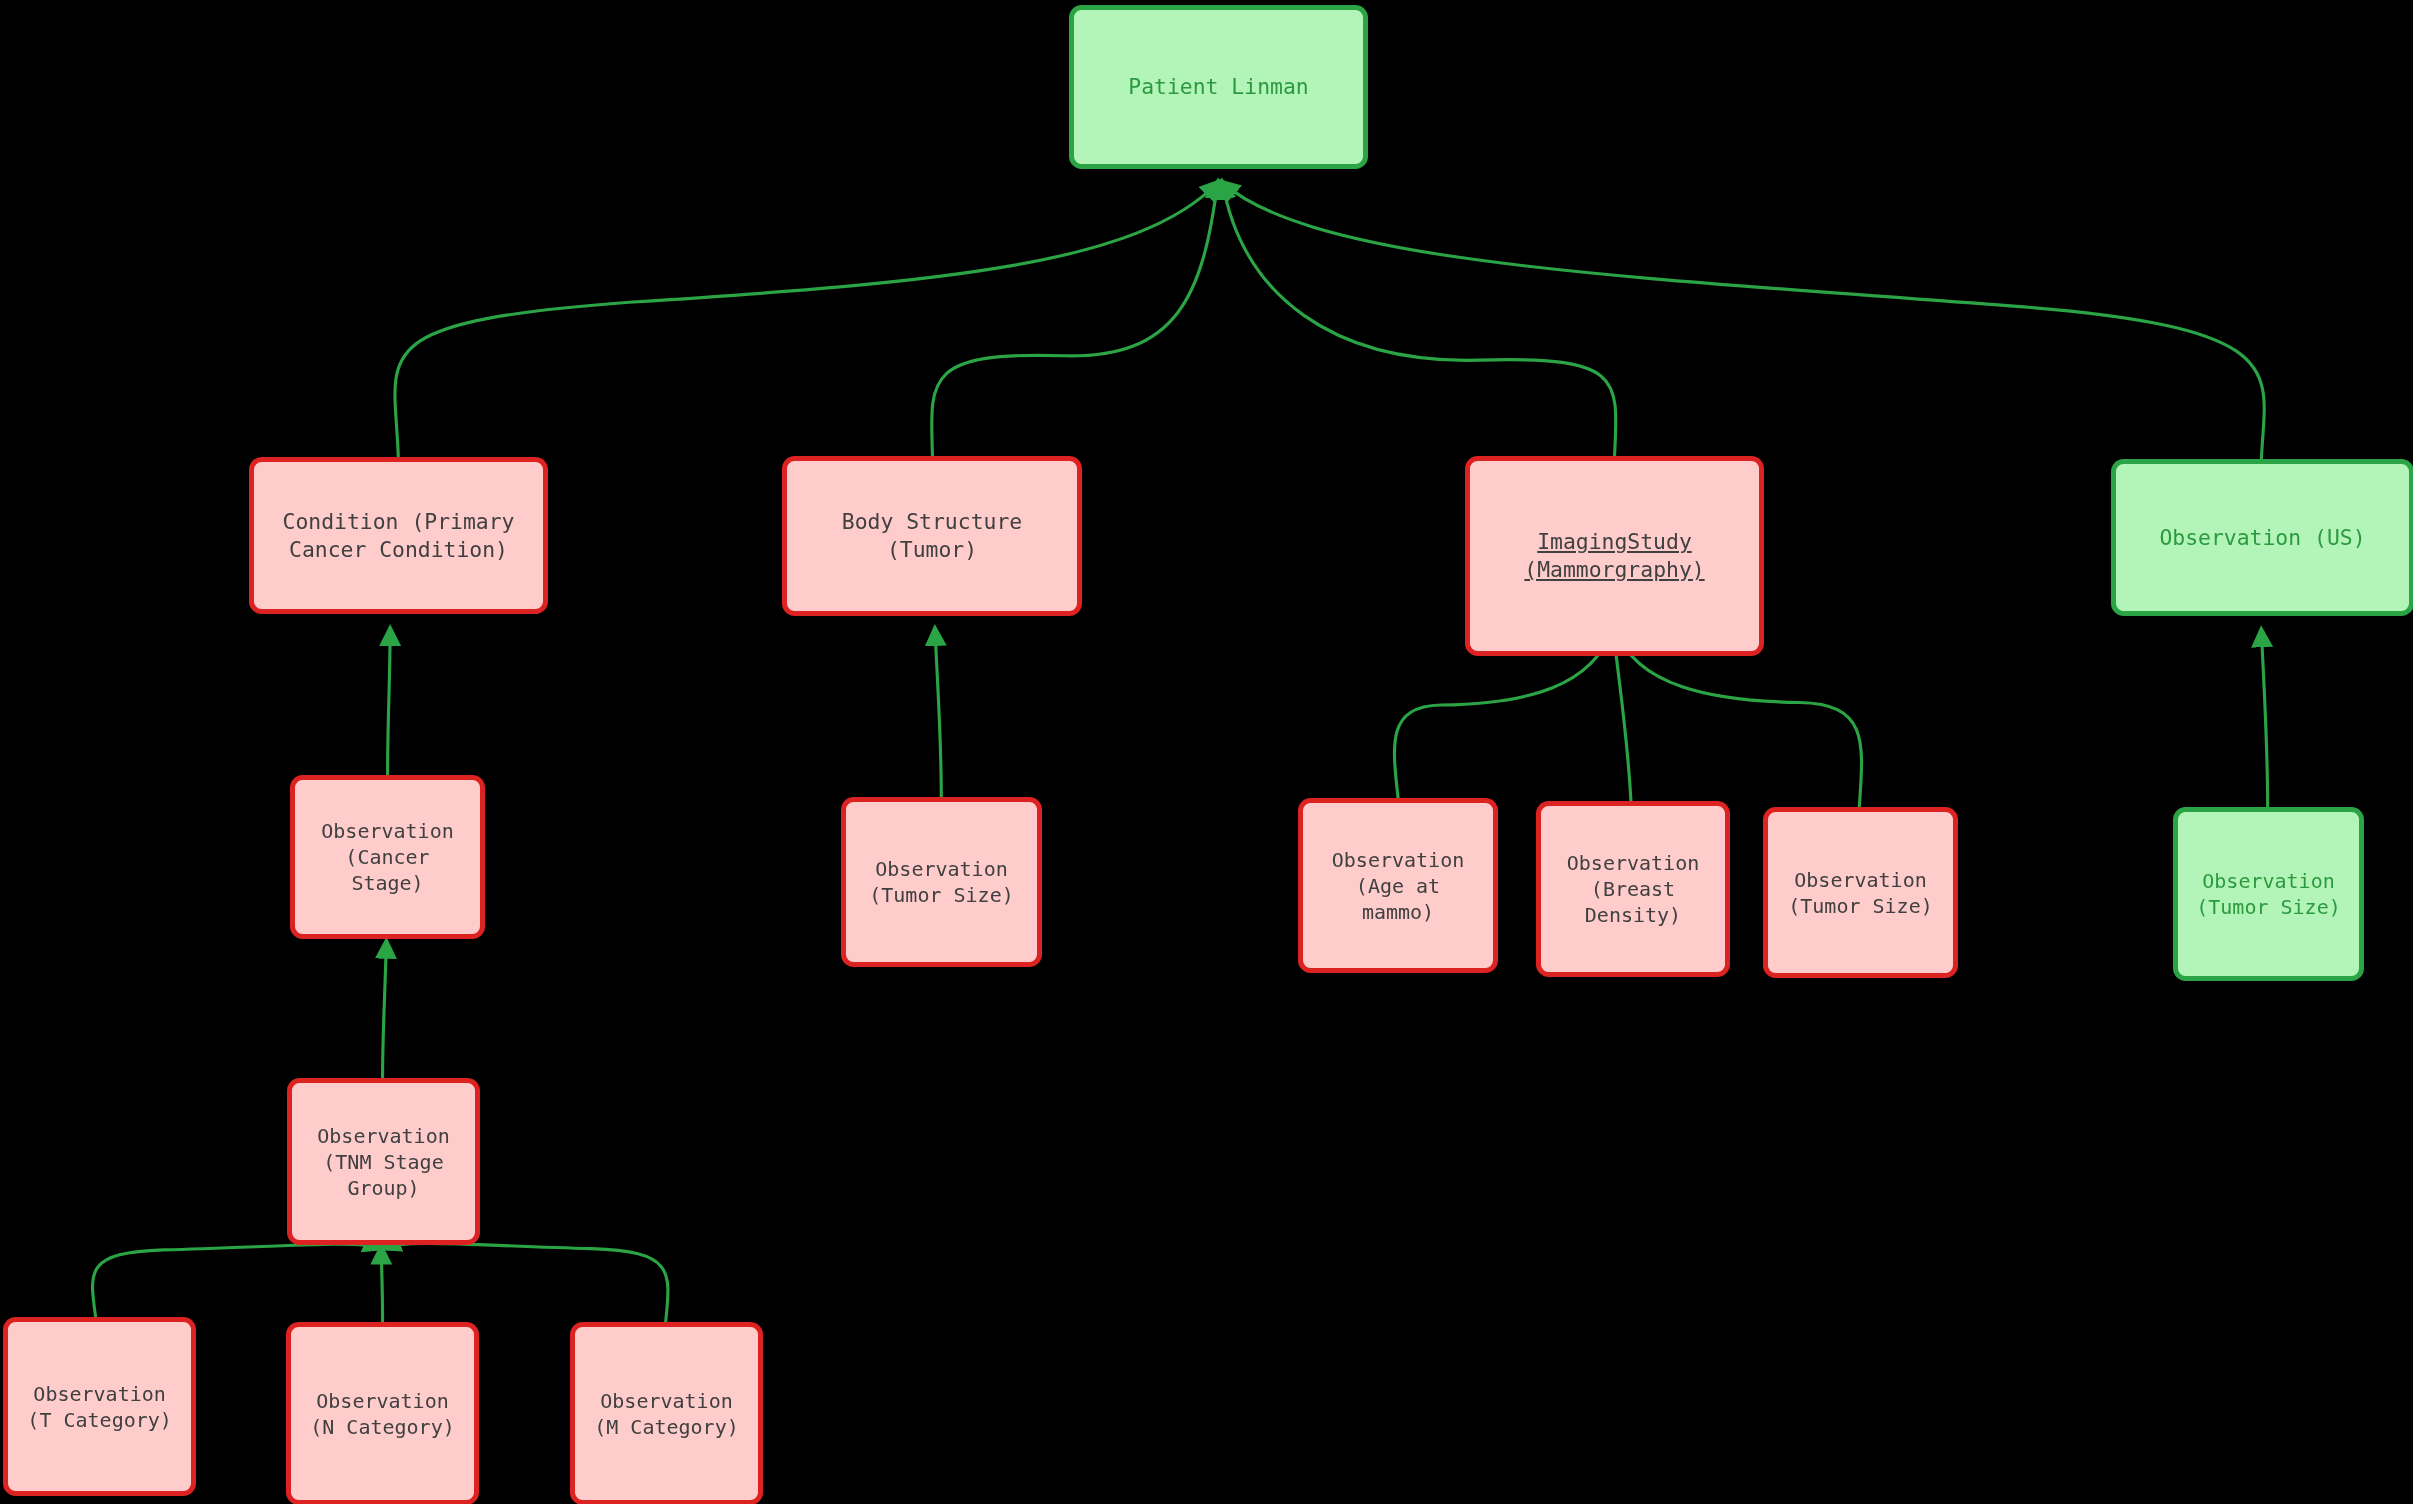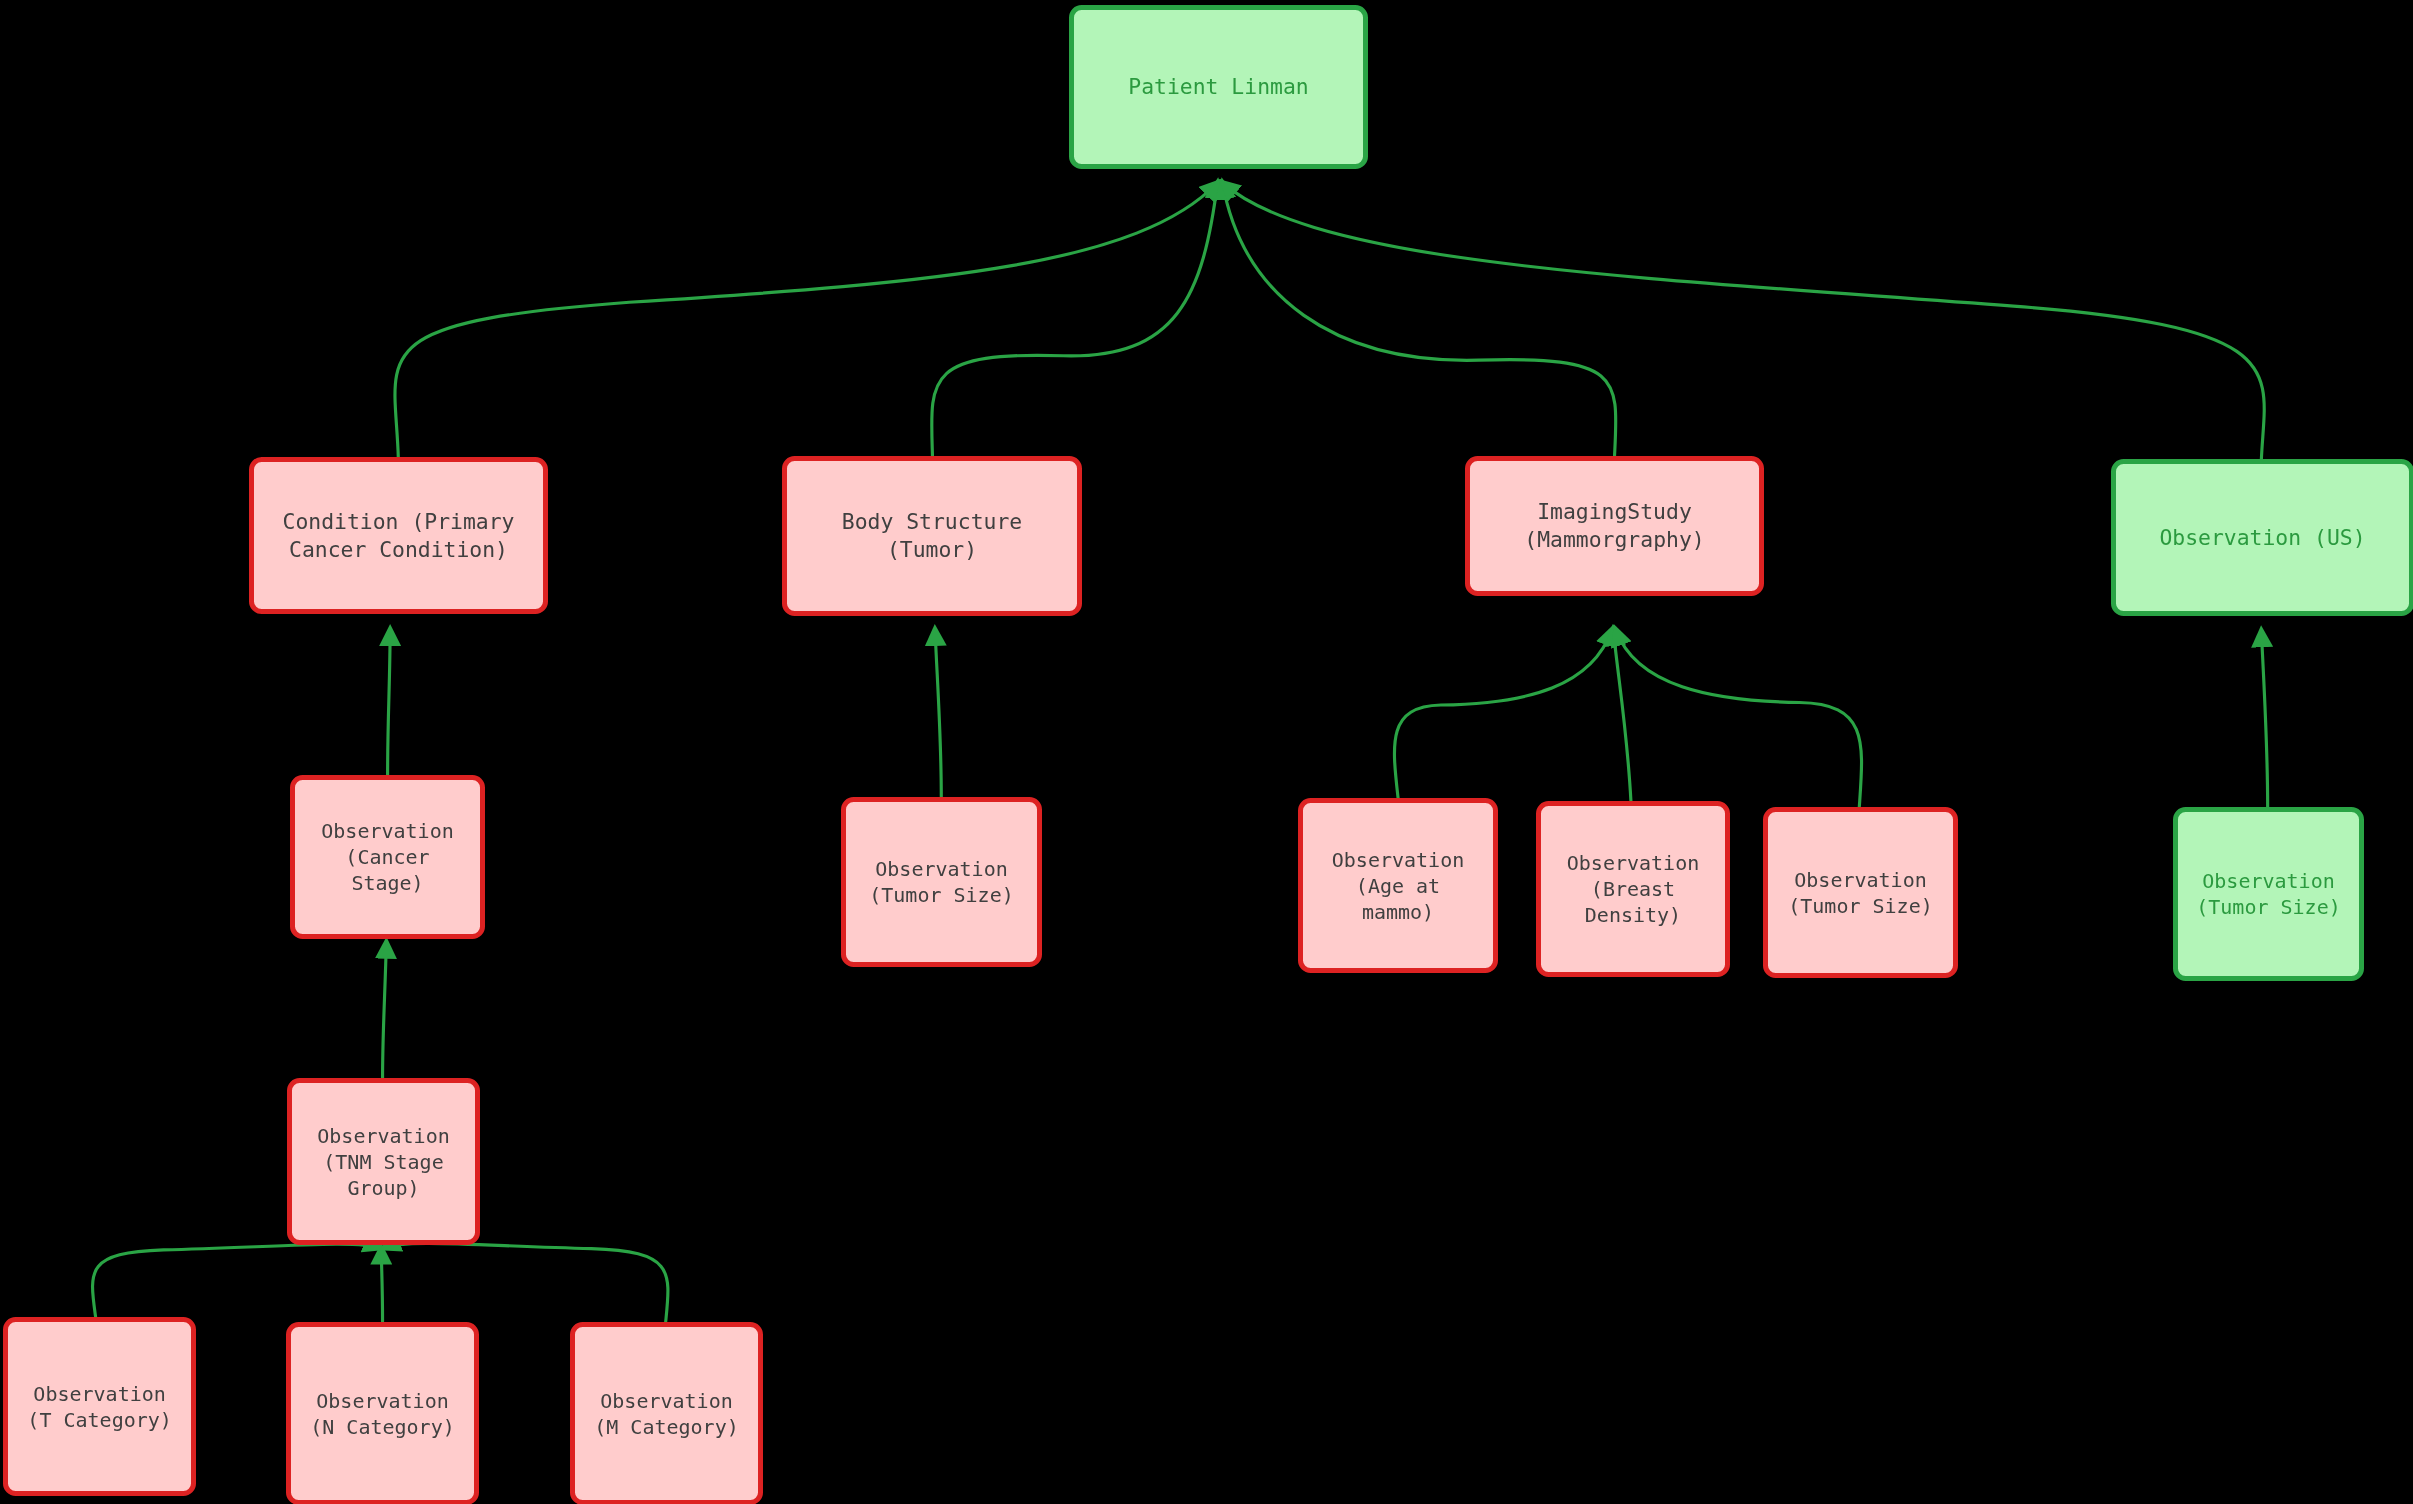--- a/index.html
+++ b/index.html
@@ -86,21 +86,21 @@
         <path d="M 608 2100 C 608 2040 606 2010 606 1983" fill="none" stroke="#2aa445" stroke-width="5" stroke-linecap="round" marker-end="url(#arrow)"></path>
         <path d="M 1058 2100 C 1066 2020 1072 1988 940 1984 C 770 1980 645 1968 610 1983" fill="none" stroke="#2aa445" stroke-width="5" stroke-linecap="round" marker-end="url(#arrow)"></path>
       </g>
   </svg>
   <div id="node-group">
       <div class="node green" style="left: 1069px; top: 5px; width: 299px; height: 164px; font-size: 21.4px;"><span class="node-label">Patient Linman</span></div>
       <div class="node pink" style="left: 249px; top: 457px; width: 299px; height: 157px; font-size: 21.4px;"><span class="node-label">Condition (Primary
 Cancer Condition)</span></div>
       <div class="node pink" style="left: 782px; top: 456px; width: 300px; height: 160px; font-size: 21.4px;"><span class="node-label">Body Structure
 (Tumor)</span></div>
-      <div class="node pink" style="left: 1465px; top: 456px; width: 299px; height: 140px; font-size: 21.4px;"><span class="node-label">ImagingStudy
+      <div class="node pink" style="left: 1465px; top: 456px; width: 299px; height: 200px; font-size: 21.4px; text-decoration: underline;"><span class="node-label">ImagingStudy
 (Mammorgraphy)</span></div>
       <div class="node green" style="left: 2111px; top: 459px; width: 303px; height: 157px; font-size: 21.4px;"><span class="node-label">Observation (US)</span></div>
       <div class="node pink" style="left: 290px; top: 775px; width: 195px; height: 164px; font-size: 20px;"><span class="node-label">Observation
 (Cancer
 Stage)</span></div>
       <div class="node pink" style="left: 841px; top: 797px; width: 201px; height: 170px; font-size: 20px;"><span class="node-label">Observation
 (Tumor Size)</span></div>
       <div class="node pink" style="left: 1298px; top: 798px; width: 200px; height: 175px; font-size: 20px;"><span class="node-label">Observation
 (Age at
 mammo)</span></div>

